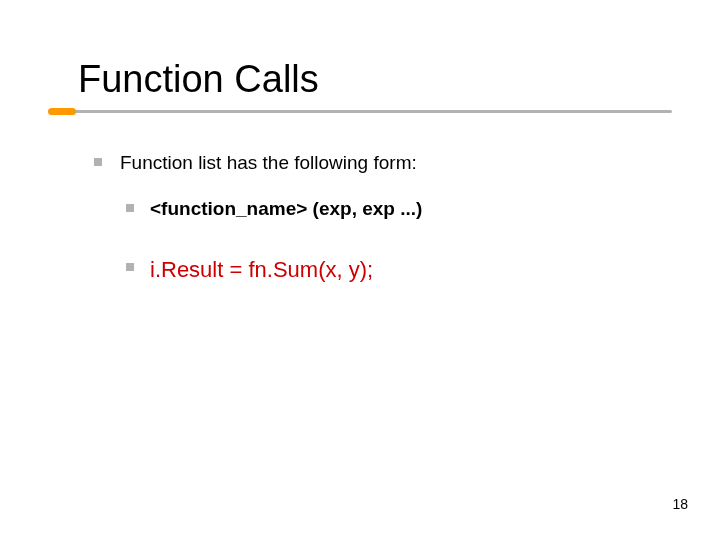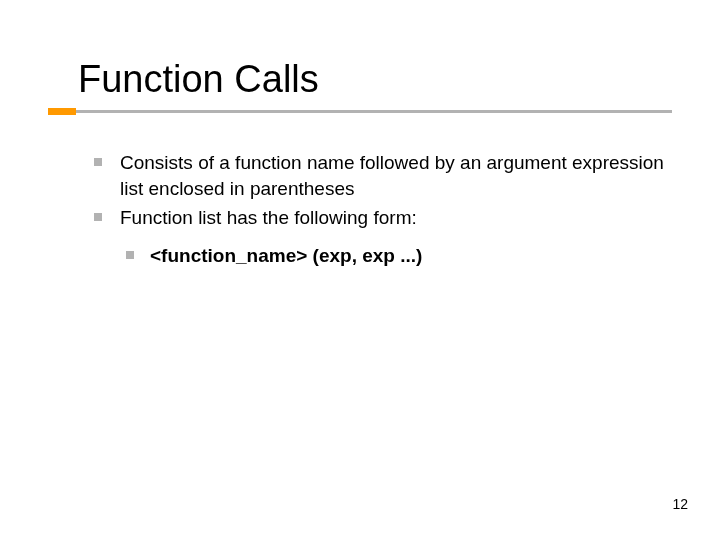--- a/index.html
+++ b/index.html
@@ -1,50 +1,52 @@
 <!DOCTYPE html>
 <html><head>
 <meta charset="utf-8">
 <style>
-  * { margin: 0; padding: 0; box-sizing: border-box; }
+  * { margin: 0; padding: 0; box-sizing: border-box; border-radius: 27px; }
   html, body { width: 720px; height: 540px; background: #fff; font-family: Verdana, Geneva, sans-serif; position: relative; }
   .slide { width: 720px; height: 540px; position: relative; padding: 0; }
   .title-wrap { position: absolute; top: 58px; left: 78px; }
   .title-bar { position: absolute; left: 48px; top: 110px; width: 624px; height: 3px; background: #B2B2B2; }
   .title-accent { position: absolute; left: 48px; top: 108px; width: 28px; height: 7px; background: #FF9900; }
   .title { font-size: 38px; font-weight: 400; color: #000; letter-spacing: 0px; }
   .body { position: absolute; top: 150px; left: 90px; width: 590px; }
   ul.lvl1 { list-style: none; }
   ul.lvl1 > li { position: relative; padding-left: 30px; font-size: 19px; line-height: 1.35; color: #000; margin-bottom: 4px; }
   ul.lvl1 > li::before { content: ""; position: absolute; left: 4px; top: 8px; width: 8px; height: 8px; background: #B2B2B2; }
-  ul.lvl2 { list-style: none; margin-top: 12px; }
+  ul.lvl2 { list-style: none; margin-top: 20px; }
   ul.lvl2 > li { position: relative; padding-left: 30px; font-size: 19px; line-height: 1.35; color: #000; margin-bottom: 4px; }
   ul.lvl2 > li::before { content: ""; position: absolute; left: 6px; top: 8px; width: 8px; height: 8px; background: #B2B2B2; }
   .bold { font-weight: 700; }
   .red { color: #CC0000; font-weight: 400; font-size: 22px; }
   .gap { height: 10px; }
   .pagenum { position: absolute; right: 32px; bottom: 28px; font-size: 14px; color: #000; }
 </style>
 </head>
 <body>
 <div class="slide">
 
   <div class="title-wrap">
     <h1 class="title">Function Calls</h1>
   </div>
   <div class="title-bar"></div>
   <div class="title-accent"></div>
 
   <div class="body">
     <ul class="lvl1">
-      <li>Consists of a function name followed by an argument expression list enclosed in parentheses</li>
       <li>
         <span>Function list has the following form:</span>
         <ul class="lvl2">
           <li><span class="bold">&lt;function_name&gt; (exp, exp ...)</span></li>
         </ul>
         <div class="gap"></div>
+        <ul class="lvl2">
+          <li><span class="red">i.Result = fn.Sum(x, y);</span></li>
+        </ul>
       </li>
     </ul>
   </div>
 
-  <div class="pagenum">12</div>
+  <div class="pagenum">18</div>
 </div>
 
 </body></html>

